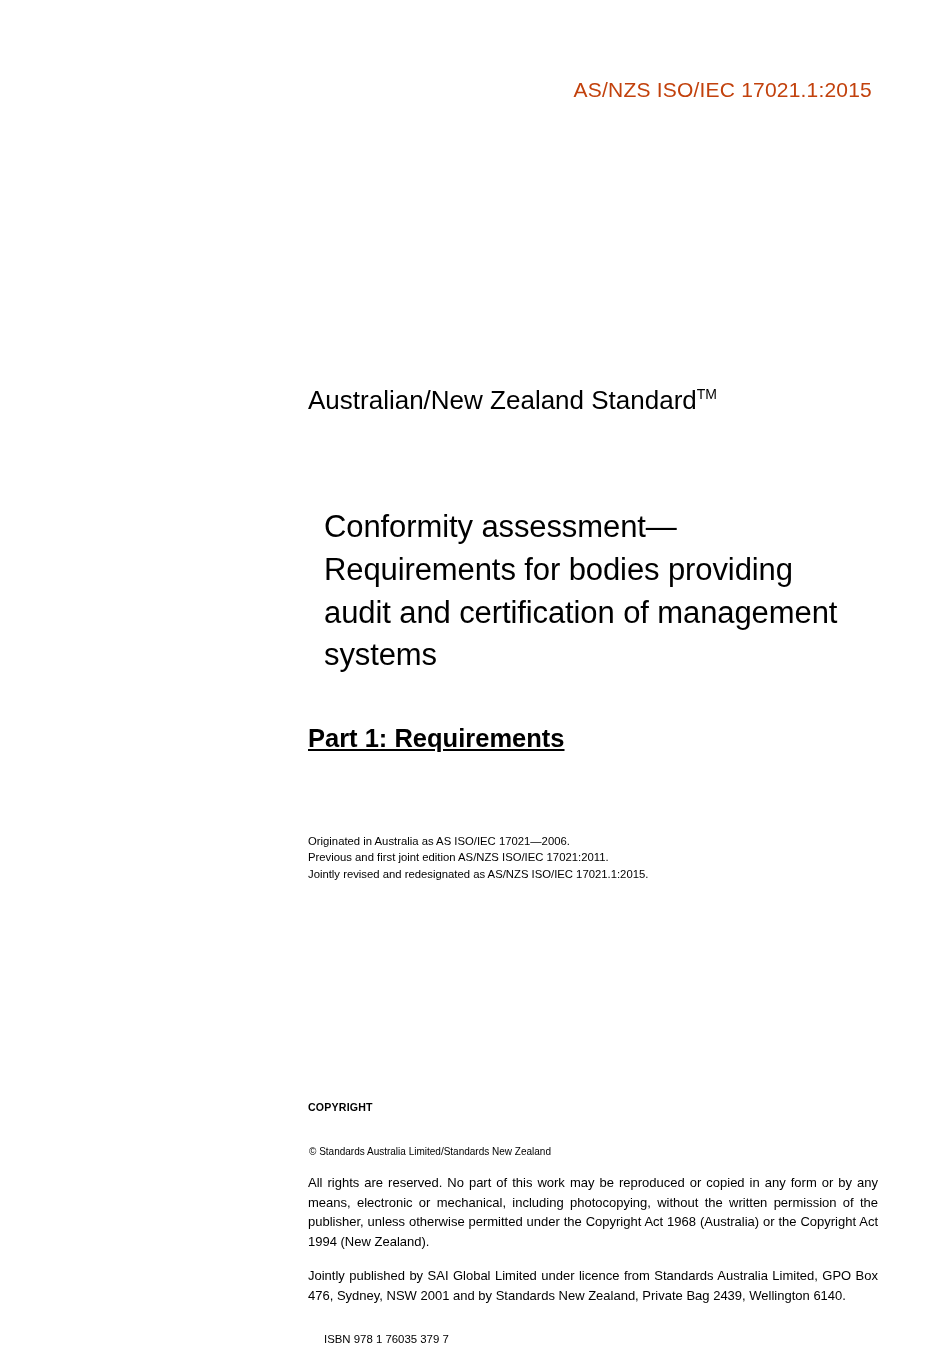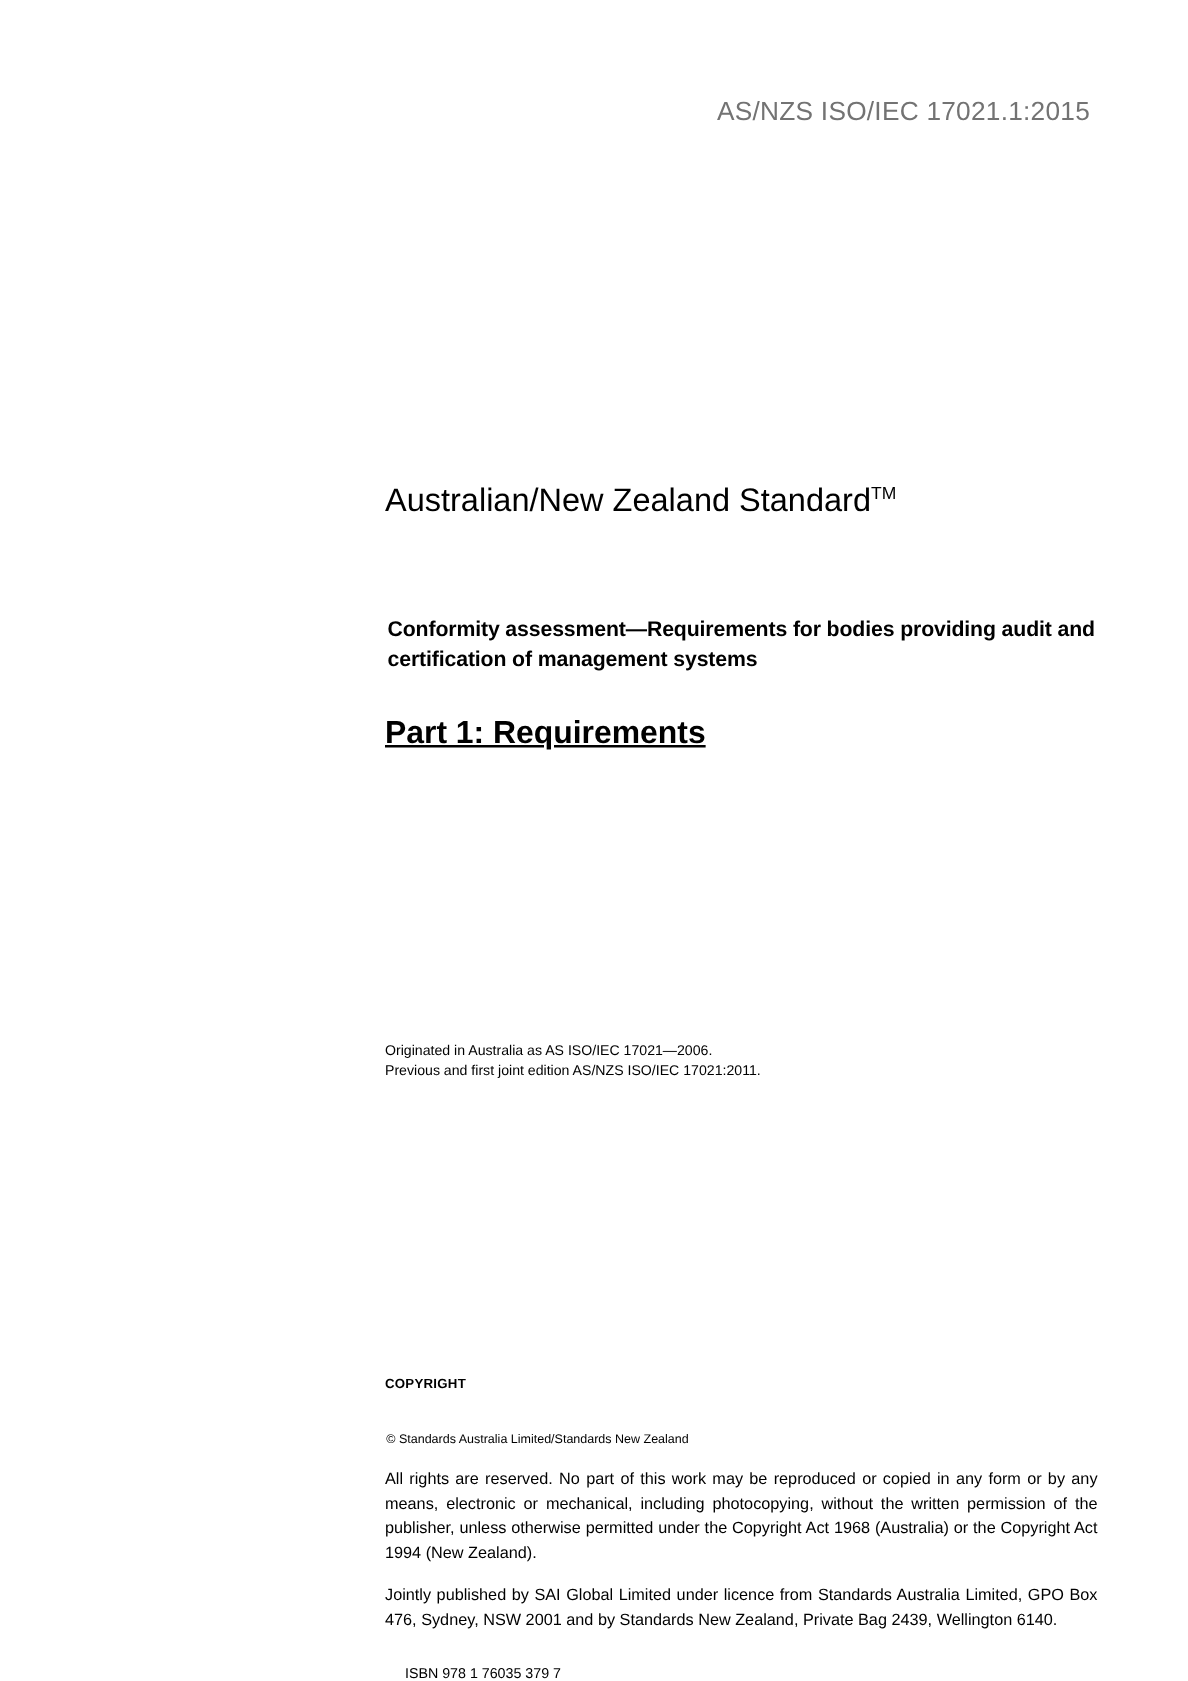--- a/index.html
+++ b/index.html
@@ -22,21 +22,21 @@
 
   
   .doc-designation {
     position: absolute;
     top: 78px;
     left: 0;
     width: 872px;
     text-align: right;
     font-size: 21px;
     letter-spacing: 0.2px;
-    color: #737373;
+    color: #c2410c;
   }
 
   
   .title-block {
     position: absolute;
     left: 308px;
     top: 385px;
     width: 570px;
   }
   .std-type {
@@ -46,24 +46,24 @@
     margin: 0 0 0 0;
     white-space: nowrap;
   }
   .std-type .tm {
     font-size: 14px;
     vertical-align: super;
     letter-spacing: 0;
     margin-top: 12px;
   }
   .main-title {
-    margin: 2px;
+    margin: 16px;
     padding-top: 74px;
-    font-size: 17px;
-    font-weight: bold;
+    font-size: 31px;
+    font-weight: normal;
     line-height: 1.38;
     letter-spacing: -0.1px;
   }
   .part-title {
     margin: 0;
     padding-top: 29px;
     font-size: 25.5px;
     font-weight: bold;
     line-height: 1.3;
     text-decoration: underline;
@@ -122,20 +122,21 @@
     <h1 class="std-type"><span>Australian/New Zealand Standard</span><span class="tm">TM</span></h1>
 
     <h2 class="main-title">Conformity assessment—Requirements for bodies providing audit and certification of management systems</h2>
 
     <h3 class="part-title">Part 1:  Requirements</h3>
   </div>
 
   <div class="origin-block">
     <div>Originated in Australia as AS ISO/IEC 17021—2006.</div>
     <div>Previous and first joint edition AS/NZS ISO/IEC 17021:2011.</div>
+    <div>Jointly revised and redesignated as AS/NZS ISO/IEC 17021.1:2015.</div>
   </div>
 
   <div class="copyright-block">
     <p class="copyright-heading">COPYRIGHT</p>
     <p class="copyright-owner">© Standards Australia Limited/Standards New Zealand</p>
     <p class="copyright-para">All rights are reserved. No part of this work may be reproduced or copied in any form or by any means, electronic or mechanical, including photocopying, without the written permission of the publisher, unless otherwise permitted under the Copyright Act 1968 (Australia) or the Copyright Act 1994 (New Zealand).</p>
     <p class="copyright-para">Jointly published by SAI Global Limited under licence from Standards Australia Limited, GPO Box 476, Sydney, NSW 2001 and by Standards New Zealand, Private Bag 2439, Wellington 6140.</p>
     <p class="isbn">ISBN 978 1 76035 379 7</p>
   </div>
 

